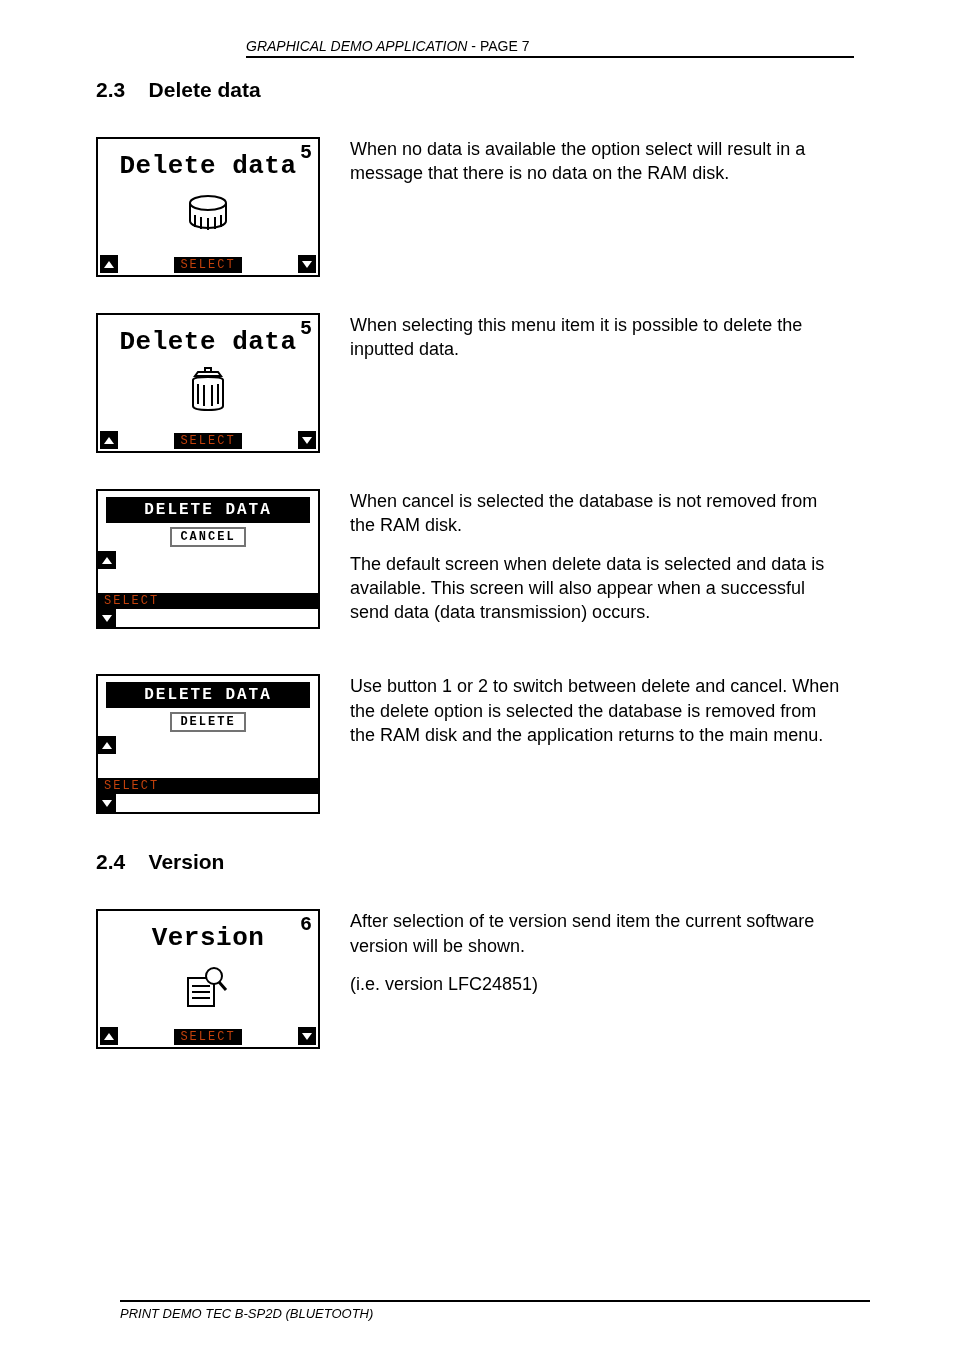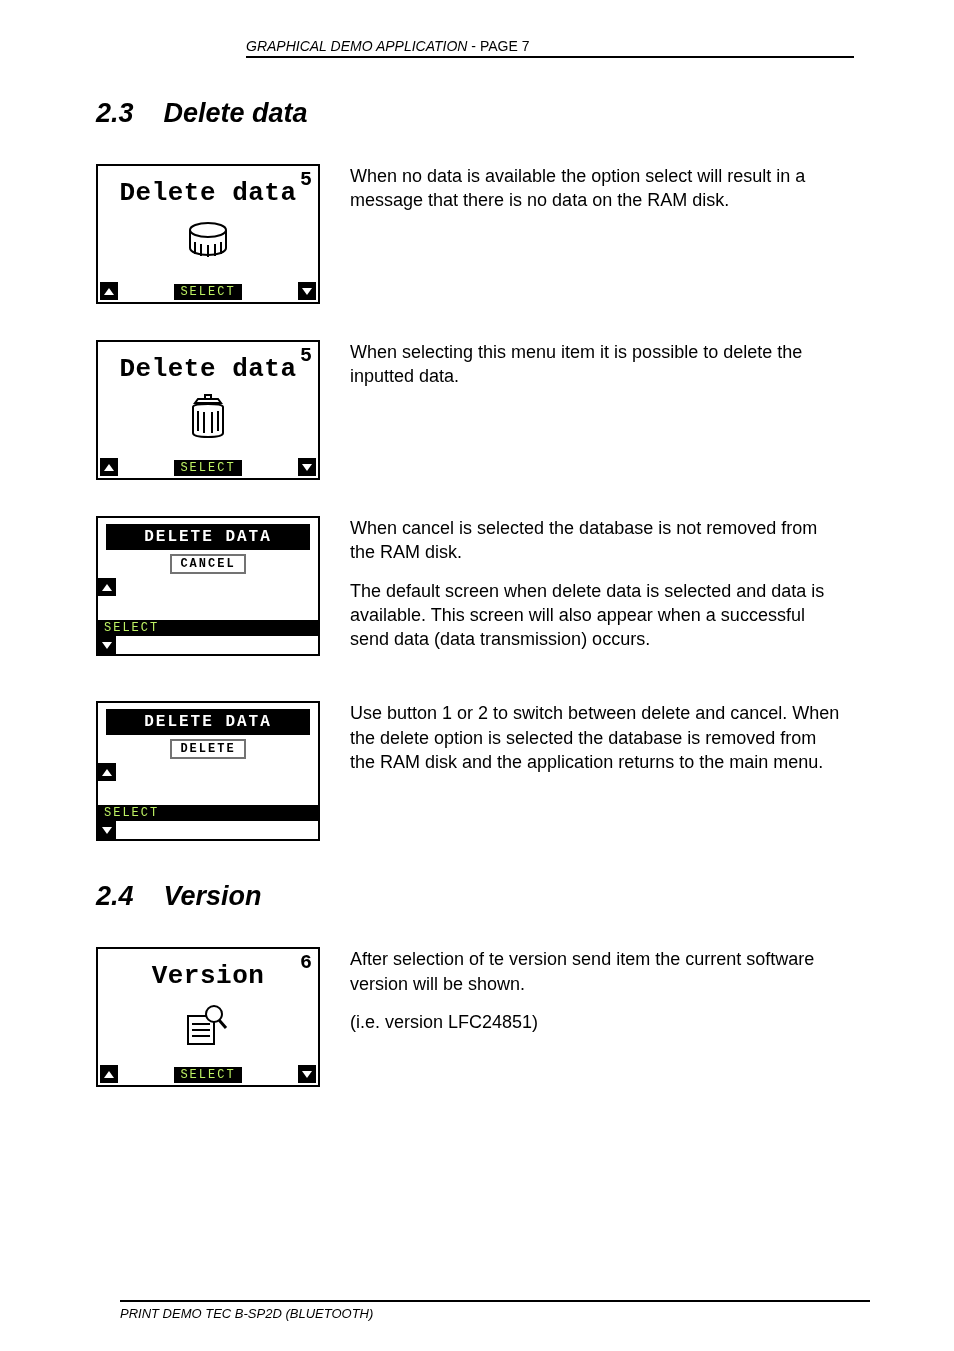--- a/index.html
+++ b/index.html
@@ -21,24 +21,23 @@
   .header-line {
     border-bottom: 2px solid #000;
     padding-bottom: 2px;
     margin-left: 150px;
     margin-right: 0;
     font-size: 14px;
     text-align: left;
   }
   .header-italic { font-style: italic; }
   .section-title {
-    font-style: italic;
-    font-weight: bold;
-    font-size: 27px;
-    margin-top: 40px;
+    font-weight: bold;
+    font-size: 21px;
+    margin-top: 20px;
     margin-bottom: 35px;
   }
   .row {
     display: flex;
     align-items: flex-start;
     margin-bottom: 36px;
   }
   .lcd {
     width: 224px;
     height: 140px;
@@ -90,21 +89,21 @@
   .arrow-btn::after {
     content: "";
     width: 0; height: 0;
     border-left: 5px solid transparent;
     border-right: 5px solid transparent;
   }
   .arrow-up::after { border-bottom: 7px solid #fff; }
   .arrow-down::after { border-top: 7px solid #fff; }
   .select-label {
     background: #000;
-    color: #bef264;
+    color: #c2410c;
     font-size: 12px;
     letter-spacing: 2px;
     padding: 1px 6px;
     font-family: "Courier New", monospace;
     margin-top: 24px;
   }
 
   .lcd-black {
     width: 224px;
     height: 140px;

